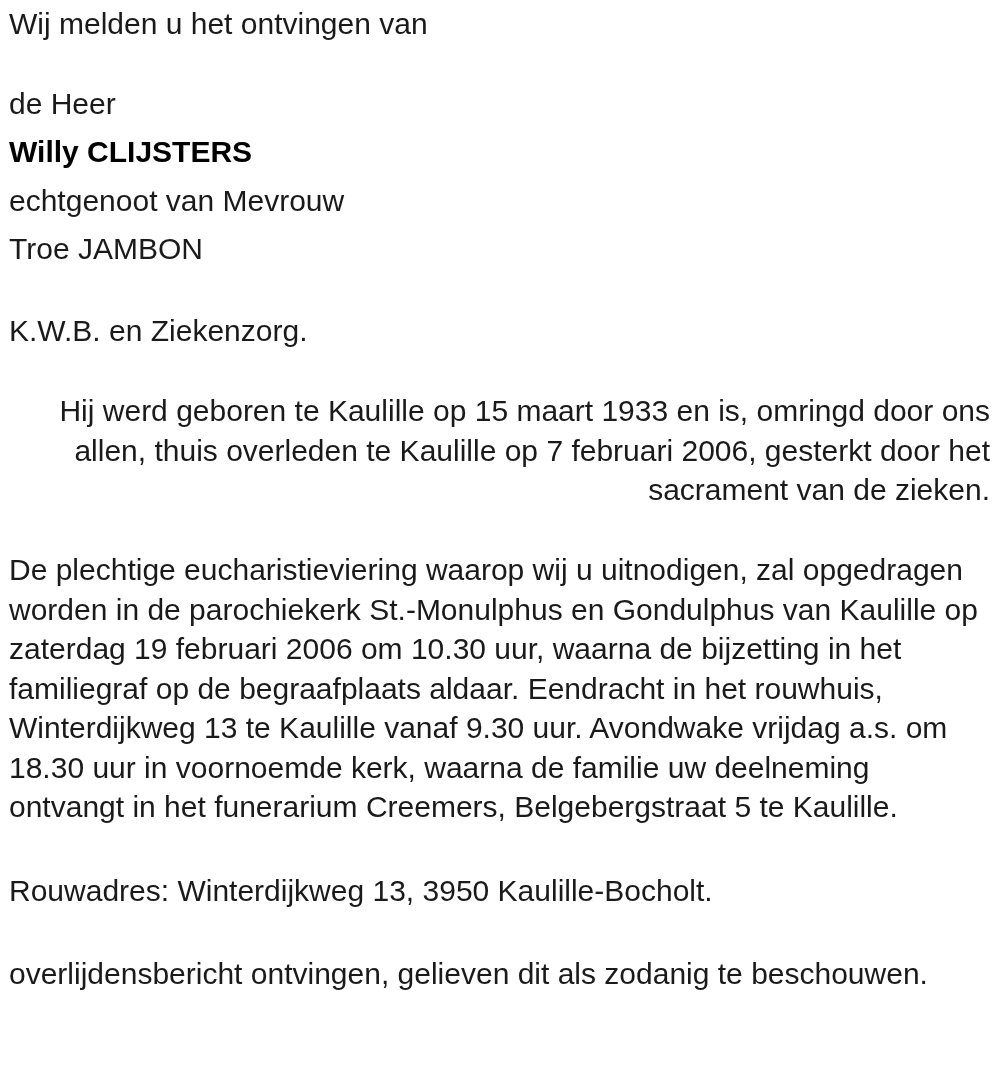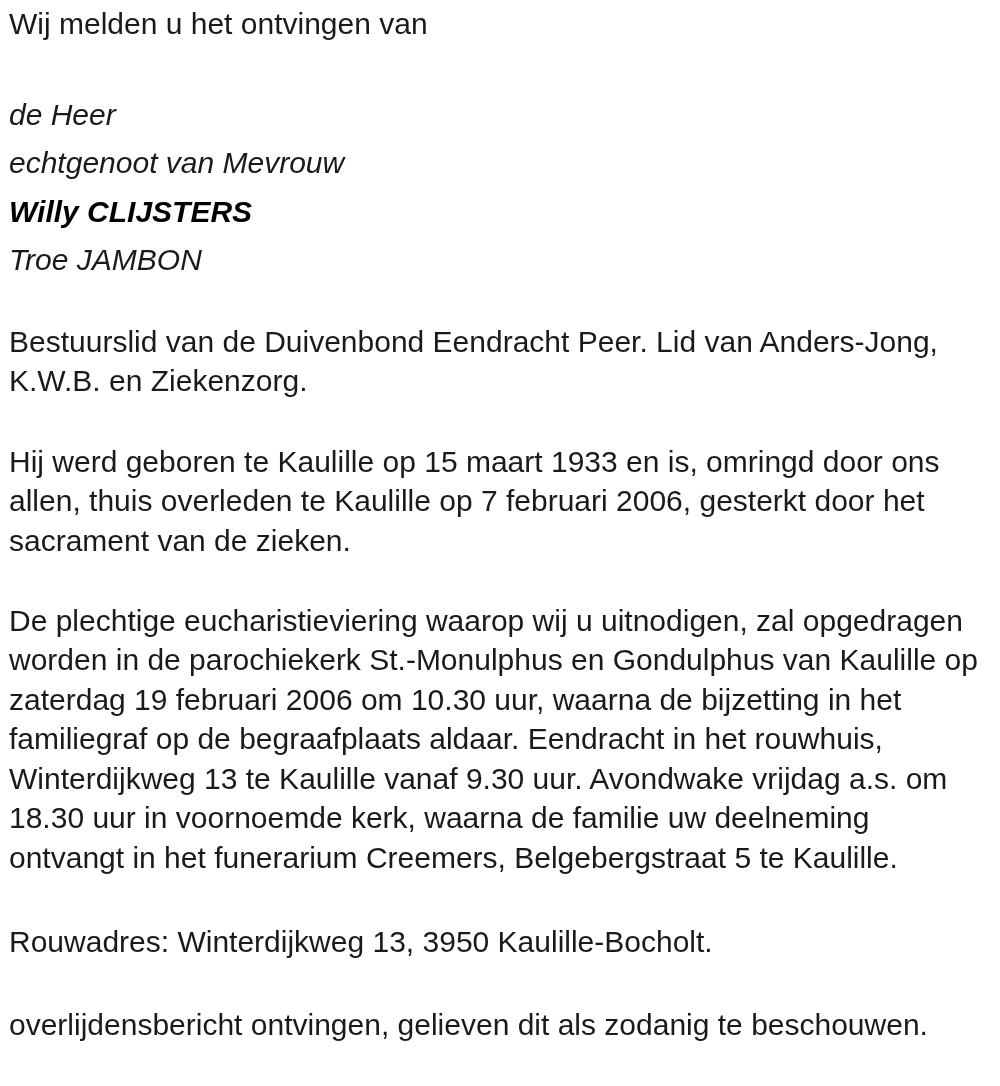--- a/index.html
+++ b/index.html
@@ -20,44 +20,43 @@
   .line {
     line-height: 39.5px;
     white-space: nowrap;
     font-weight: 400;
   }
   .line.bold {
     font-weight: 700;
     color: #000000;
   }
   .group { margin: 0; }
-  .group-deceased { margin-top: 51px; font-style: italic; }
+  .group-deceased { margin-top: 40px; }
   .group-deceased .line + .line { margin-top: 9px; }
   .group-memberships { margin-top: 42px; }
-  .group-life { margin-top: 41px; }
+  .group-life { margin-top: 41px; text-align: right; }
   .group-service { margin-top: 40.5px; }
   .group-mourning-address { margin-top: 44.5px; }
   .group-closing { margin-top: 43.5px; }
 </style>
 </head>
 <body>
 
 <div class="group group-intro">
   <div class="line">Wij melden u het ontvingen van</div>
 </div>
 
 <div class="group group-deceased">
   <div class="line">de Heer</div>
+  <div class="line bold">Willy CLIJSTERS</div>
   <div class="line">echtgenoot van Mevrouw</div>
-  <div class="line bold">Willy CLIJSTERS</div>
   <div class="line">Troe JAMBON</div>
 </div>
 
 <div class="group group-memberships">
-  <div class="line">Bestuurslid van de Duivenbond Eendracht Peer. Lid van Anders-Jong,</div>
   <div class="line">K.W.B. en Ziekenzorg.</div>
 </div>
 
 <div class="group group-life">
   <div class="line">Hij werd geboren te Kaulille op 15 maart 1933 en is, omringd door ons</div>
   <div class="line">allen, thuis overleden te Kaulille op 7 februari 2006, gesterkt door het</div>
   <div class="line">sacrament van de zieken.</div>
 </div>
 
 <div class="group group-service">

